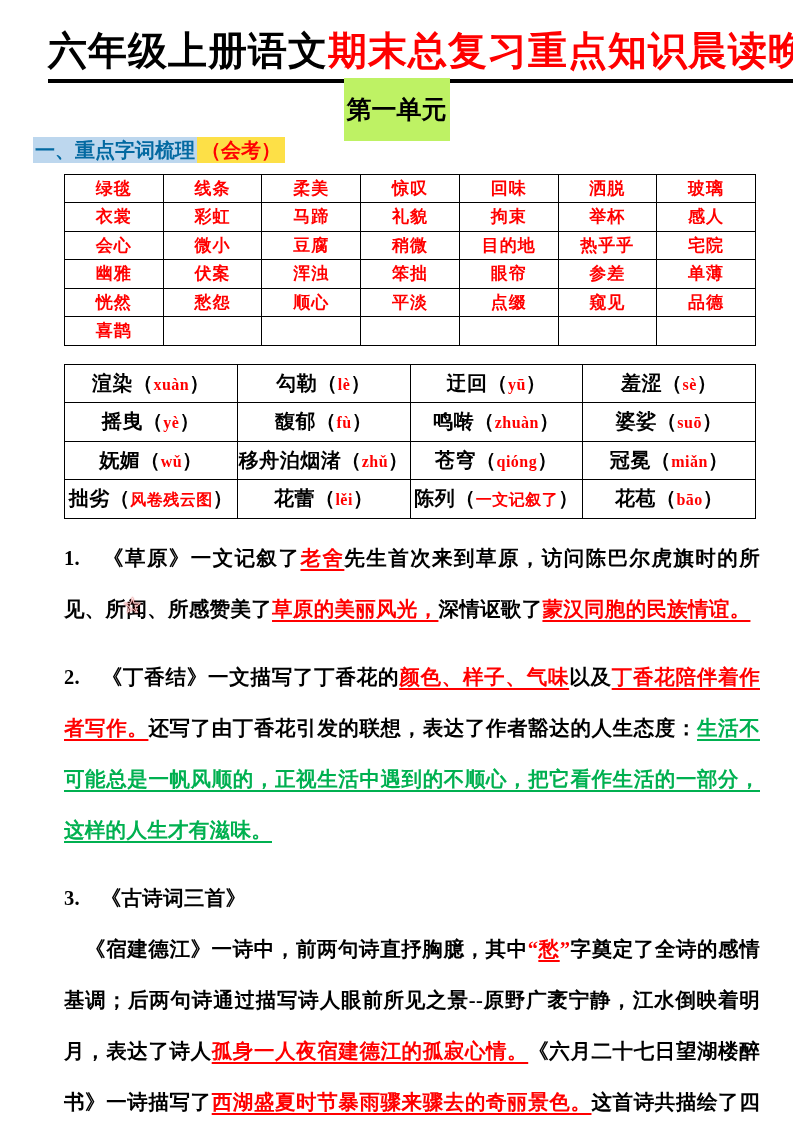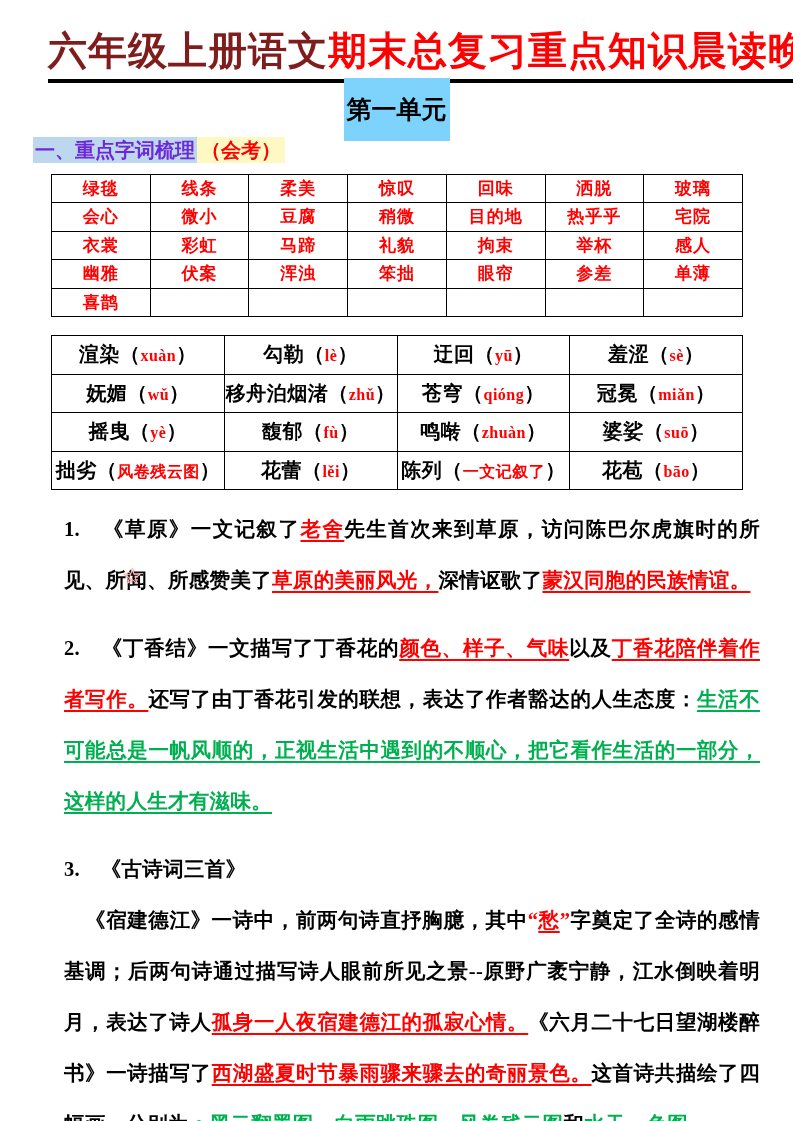--- a/index.html
+++ b/index.html
@@ -11,37 +11,37 @@
   }
   .page { width: 793px; height: 1121px; padding: 26px 33px 0 33px; background: #fff; }
 
   
   .main-title {
     text-align: left; margin-left: 15px; margin-bottom: 10px;
     font-size: 39px; font-weight: bold; line-height: 1.3;
     letter-spacing: 1px; white-space: nowrap;
   }
   .main-title .inner { display: inline-block; border-bottom: 4px solid #000; padding-bottom: 2px; }
-  .t-black { color: #7f1d1d; }
+  .t-black { color: #000000; }
   .t-red { color: #ff0000; }
 
   
   .unit-sub { text-align: center; margin-bottom: 10px; }
   .unit-sub span {
-    background: #7dd3fc; color: #000; font-weight: bold;
+    background: #bef264; color: #000; font-weight: bold;
     font-size: 25px; padding: 18px 3px;
   }
 
   
   .sec-head { font-size: 20px; font-weight: bold; margin: 10px 0 10px 0; line-height: 1.4; }
-  .sec-head .blue-part { color: #6d28d9; background: #bdd7ee; padding: 2px 2px; }
-  .sec-head .red-part  { color: #ff0000; background: #fef9c3; padding: 2px 4px; }
+  .sec-head .blue-part { color: #0369a1; background: #bdd7ee; padding: 2px 2px; }
+  .sec-head .red-part  { color: #ff0000; background: #fde047; padding: 2px 4px; }
 
   
-  table { border-collapse: collapse; margin-left: 18px; table-layout: fixed; border-radius: 24px; }
+  table { border-collapse: collapse; margin-left: 31px; table-layout: fixed; border-radius: 24px; }
   td { border: 1.5px solid #000; text-align: center; vertical-align: middle; overflow: hidden; }
 
   .word-table { width: 692px; margin-bottom: 14px; }
   .word-table td { height: 28.5px; color: #ff0000; font-size: 17px; font-weight: 600; letter-spacing: 1px; }
 
   .pinyin-table { width: 692px; margin-top: 18px; margin-bottom: 8px; }
   .pinyin-table td { height: 38.5px; font-size: 20px; font-weight: 600; letter-spacing: 0.5px; }
   .pinyin-table .py { color: #ff0000; font-weight: bold; font-family: Liberation Serif, serif; font-size: 16px; }
 
   
@@ -79,45 +79,54 @@
         <tr>
           <td>绿毯</td>
           <td>线条</td>
           <td>柔美</td>
           <td>惊叹</td>
           <td>回味</td>
           <td>洒脱</td>
           <td>玻璃</td>
         </tr>
         <tr>
+          <td>衣裳</td>
+          <td>彩虹</td>
+          <td>马蹄</td>
+          <td>礼貌</td>
+          <td>拘束</td>
+          <td>举杯</td>
+          <td>感人</td>
+        </tr>
+        <tr>
           <td>会心</td>
           <td>微小</td>
           <td>豆腐</td>
           <td>稍微</td>
           <td>目的地</td>
           <td>热乎乎</td>
           <td>宅院</td>
         </tr>
         <tr>
-          <td>衣裳</td>
-          <td>彩虹</td>
-          <td>马蹄</td>
-          <td>礼貌</td>
-          <td>拘束</td>
-          <td>举杯</td>
-          <td>感人</td>
-        </tr>
-        <tr>
           <td>幽雅</td>
           <td>伏案</td>
           <td>浑浊</td>
           <td>笨拙</td>
           <td>眼帘</td>
           <td>参差</td>
           <td>单薄</td>
+        </tr>
+        <tr>
+          <td>恍然</td>
+          <td>愁怨</td>
+          <td>顺心</td>
+          <td>平淡</td>
+          <td>点缀</td>
+          <td>窥见</td>
+          <td>品德</td>
         </tr>
         <tr>
           <td>喜鹊</td>
           <td></td>
           <td></td>
           <td></td>
           <td></td>
           <td></td>
           <td></td>
         </tr>
@@ -127,30 +136,30 @@
 
   <table class="pinyin-table">
     <tbody>
         <tr>
           <td>渲染（<span class="py">xuàn</span>）</td>
           <td>勾勒（<span class="py">lè</span>）</td>
           <td>迂回（<span class="py">yū</span>）</td>
           <td>羞涩（<span class="py">sè</span>）</td>
         </tr>
         <tr>
+          <td>摇曳（<span class="py">yè</span>）</td>
+          <td>馥郁（<span class="py">fù</span>）</td>
+          <td>鸣啭（<span class="py">zhuàn</span>）</td>
+          <td>婆娑（<span class="py">suō</span>）</td>
+        </tr>
+        <tr>
           <td>妩媚（<span class="py">wǔ</span>）</td>
           <td>移舟泊烟渚（<span class="py">zhǔ</span>）</td>
           <td>苍穹（<span class="py">qióng</span>）</td>
           <td>冠冕（<span class="py">miǎn</span>）</td>
-        </tr>
-        <tr>
-          <td>摇曳（<span class="py">yè</span>）</td>
-          <td>馥郁（<span class="py">fù</span>）</td>
-          <td>鸣啭（<span class="py">zhuàn</span>）</td>
-          <td>婆娑（<span class="py">suō</span>）</td>
         </tr>
         <tr>
           <td>拙劣（<span class="py">风卷残云图</span>）</td>
           <td>花蕾（<span class="py">lěi</span>）</td>
           <td>陈列（<span class="py">一文记叙了</span>）</td>
           <td>花苞（<span class="py">bāo</span>）</td>
         </tr>
       </tbody>
   </table>
 

